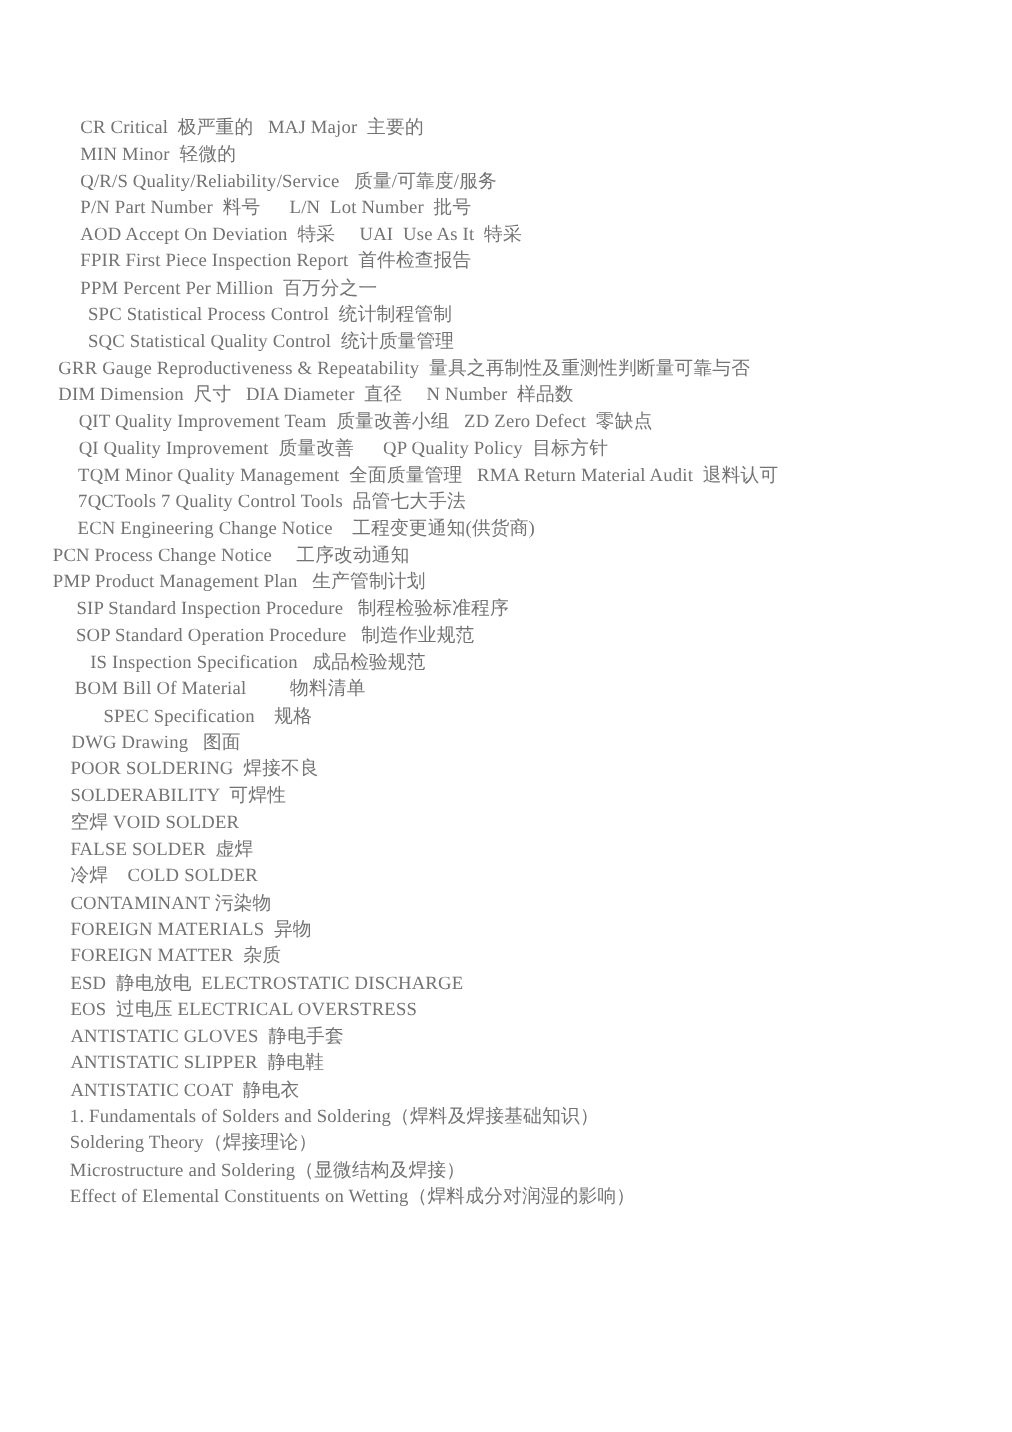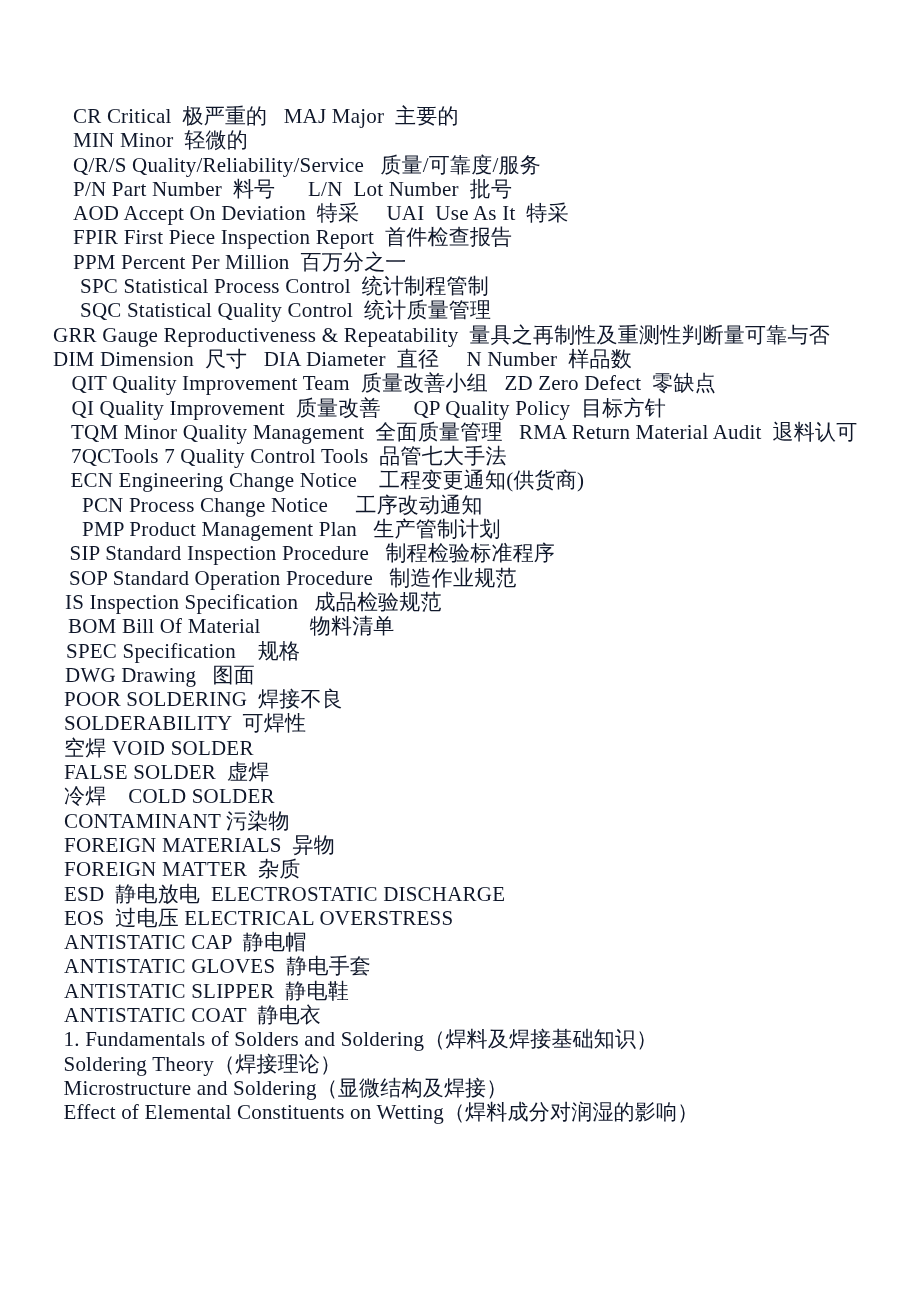--- a/index.html
+++ b/index.html
@@ -23,42 +23,42 @@
     background: #ffffff;
     box-sizing: border-box;
   }
   #doc-body {
     position: absolute;
     left: 0;
     top: 104px;
     width: 920px;
   }
   .line {
-    font-size: 21px;
+    font-size: 17px;
     line-height: 24.3px;
     height: 24.3px;
     white-space: pre;
-    color: #0f172a;
+    color: #737373;
     letter-spacing: 0.01em;
     font-weight: 400;
   }
   
   .i0  { padding-left: 73px; }
   .i1  { padding-left: 80px; }
   .i2  { padding-left: 53px; }
   .i3  { padding-left: 71.5px; }
   .i4  { padding-left: 71px; }
   .i5  { padding-left: 70.5px; }
-  .i6  { padding-left: 82px; }
+  .i6  { padding-left: 48px; }
   .i7  { padding-left: 69.5px; }
   .i8  { padding-left: 69px; }
-  .i9  { padding-left: 65px; }
+  .i9  { padding-left: 82px; }
   .i10 { padding-left: 68px; }
   .i11 { padding-left: 67px; }
-  .i12 { padding-left: 66px; }
+  .i12 { padding-left: 66px; margin-left: 28px; }
   .i13 { padding-left: 65px; }
   .i15 { padding-left: 64px; }
   .i16 { padding-left: 63.5px; }
 </style>
 </head>
 <body>
 
 <div id="page">
   <div id="doc-body">
       <div class="line i0">CR Critical  极严重的   MAJ Major  主要的</div>
@@ -88,21 +88,20 @@
       <div class="line i15">POOR SOLDERING  焊接不良</div>
       <div class="line i15">SOLDERABILITY  可焊性</div>
       <div class="line i15">空焊 VOID SOLDER</div>
       <div class="line i15">FALSE SOLDER  虚焊</div>
       <div class="line i15">冷焊    COLD SOLDER</div>
       <div class="line i15">CONTAMINANT 污染物</div>
       <div class="line i15">FOREIGN MATERIALS  异物</div>
       <div class="line i15">FOREIGN MATTER  杂质</div>
       <div class="line i15">ESD  静电放电  ELECTROSTATIC DISCHARGE</div>
       <div class="line i15">EOS  过电压 ELECTRICAL OVERSTRESS</div>
-      <div class="line i15">ANTISTATIC CAP  静电帽</div>
       <div class="line i15">ANTISTATIC GLOVES  静电手套</div>
       <div class="line i15">ANTISTATIC SLIPPER  静电鞋</div>
       <div class="line i15">ANTISTATIC COAT  静电衣</div>
       <div class="line i16">1. Fundamentals of Solders and Soldering（焊料及焊接基础知识）</div>
       <div class="line i16">Soldering Theory（焊接理论）</div>
       <div class="line i16">Microstructure and Soldering（显微结构及焊接）</div>
       <div class="line i16">Effect of Elemental Constituents on Wetting（焊料成分对润湿的影响）</div>
     </div>
 </div>
 

